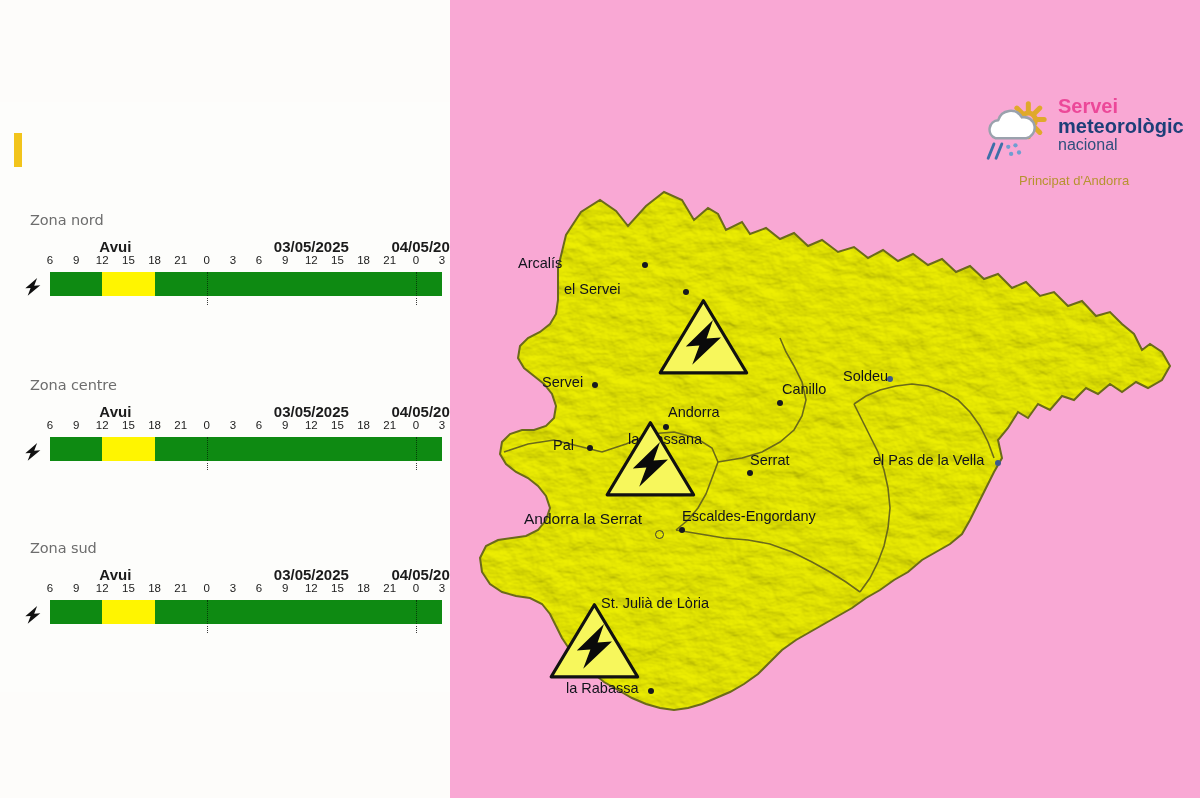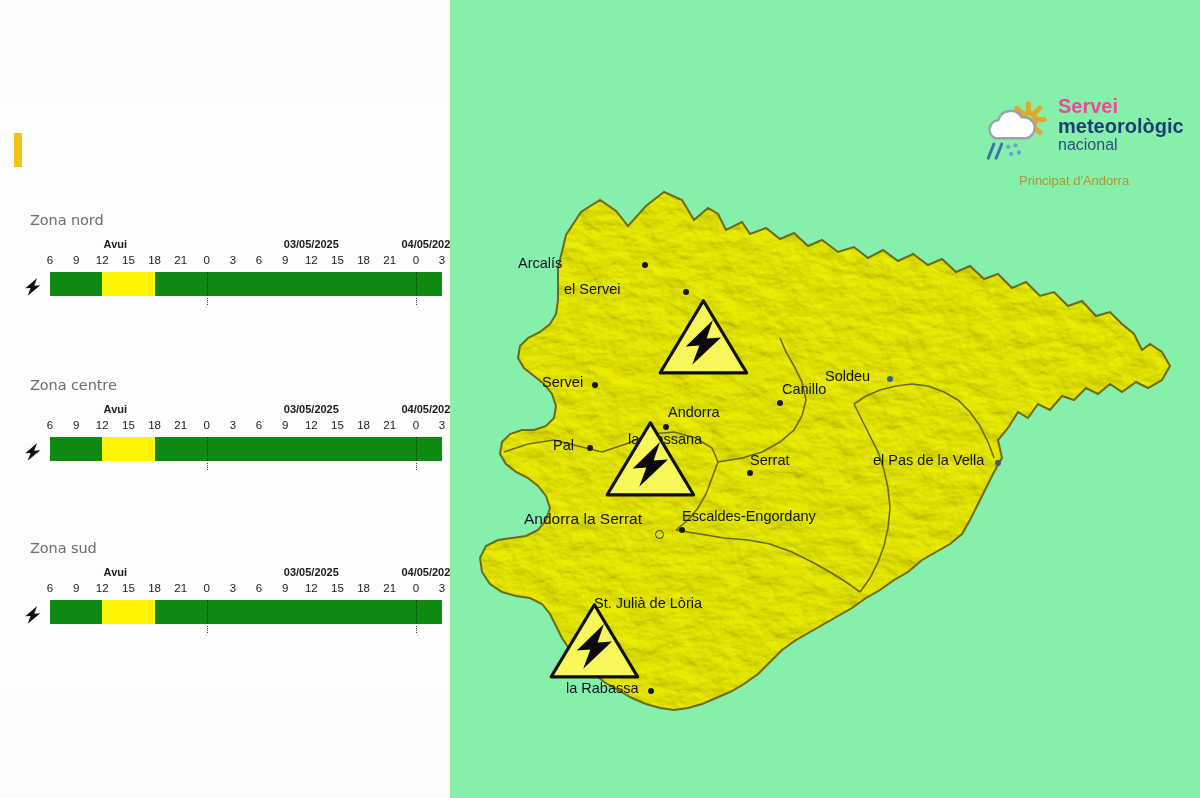--- a/index.html
+++ b/index.html
@@ -67,21 +67,21 @@
   }
   .day-labels {
     position: absolute;
     left: 50px; top: 26px;
     width: 392px;
     height: 14px;
   }
   .day-label {
     position: absolute;
     top: 0;
-    font-size: 11px;
+    font-size: 15px;
     font-weight: bold;
     color: #1b1b1b;
     white-space: nowrap;
     transform: translateX(-50%);
   }
   .hour-labels {
     position: absolute;
     left: 50px; top: 42px;
     width: 392px;
     height: 15px;
@@ -131,21 +131,21 @@
     top: 26px;
     width: 1px; height: 7px;
     border-left: 1px dotted #3a3a3a;
   }
 
   
   #map-area {
     position: absolute;
     left: 450px; top: 0;
     width: 750px; height: 798px;
-    background: #86efac;
+    background: #f9a8d4;
   }
   #map-svg { position: absolute; left: 0; top: 0; }
 
   .map-city {
     position: absolute;
     font-size: 14.5px;
     color: #11131c;
     white-space: nowrap;
     font-family: "Liberation Sans", sans-serif;
   }
@@ -405,31 +405,31 @@
       <div class="city-dot" style="left: 233px; top: 289px;"></div>
       <div class="map-city" style="left: 92px; top: 374px;">Servei</div>
       <div class="city-dot" style="left: 142px; top: 382px;"></div>
       <div class="map-city" style="left: 103px; top: 437px;">Pal</div>
       <div class="city-dot" style="left: 137px; top: 445px;"></div>
       <div class="map-city" style="left: 218px; top: 404px;">Andorra</div>
       <div class="city-dot" style="left: 213px; top: 424px;"></div>
       <div class="map-city" style="left: 178px; top: 431px;">la Massana</div>
       <div class="map-city" style="left: 332px; top: 381px;">Canillo</div>
       <div class="city-dot" style="left: 327px; top: 400px;"></div>
-      <div class="map-city" style="left: 375px; top: 368px;">Soldeu</div>
+      <div class="map-city" style="left: 393px; top: 368px;">Soldeu</div>
       <div class="city-dot blue" style="left: 437px; top: 376px;"></div>
       <div class="map-city" style="left: 300px; top: 452px;">Serrat</div>
       <div class="city-dot" style="left: 297px; top: 470px;"></div>
       <div class="map-city" style="left: 423px; top: 452px;">el Pas de la Vella</div>
       <div class="city-dot blue" style="left: 545px; top: 460px;"></div>
       <div class="map-city big" style="left: 74px; top: 510px;">Andorra la Serrat</div>
       <div class="city-dot ring" style="left: 205px; top: 530px;"></div>
       <div class="map-city" style="left: 232px; top: 508px;">Escaldes-Engordany</div>
       <div class="city-dot" style="left: 229px; top: 527px;"></div>
-      <div class="map-city" style="left: 144px; top: 595px;">St. Julià de Lòria</div>
+      <div class="map-city" style="left: 151px; top: 595px;">St. Julià de Lòria</div>
       <div class="map-city" style="left: 116px; top: 680px;">la Rabassa</div>
       <div class="city-dot" style="left: 198px; top: 688px;"></div>
     </div>
   <div id="map-warnings">
       <div class="warn-tri" style="left: 207px; top: 296px;"><svg width="92.8" height="80" viewBox="0 0 116 100">
           <polygon points="58,6 112,96 4,96" fill="#f7f75c" stroke="#111111" stroke-width="4" stroke-linejoin="round"></polygon>
           <path d="M70 30 L36 63 L53 62 L44 86 L80 52 L62 53 Z" fill="#0a0a0a"></path>
         </svg></div>
       <div class="warn-tri" style="left: 154px; top: 418px;"><svg width="92.8" height="80" viewBox="0 0 116 100">
           <polygon points="58,6 112,96 4,96" fill="#f7f75c" stroke="#111111" stroke-width="4" stroke-linejoin="round"></polygon>

